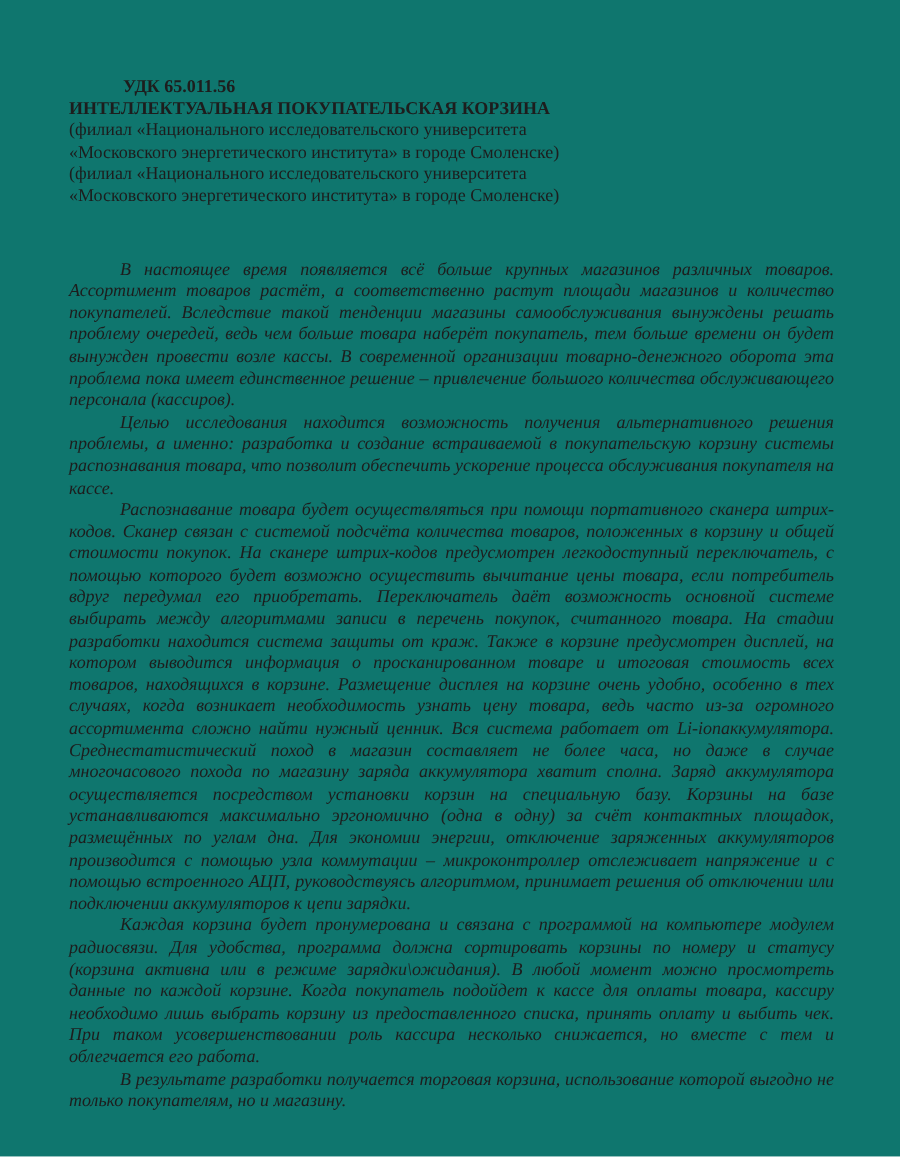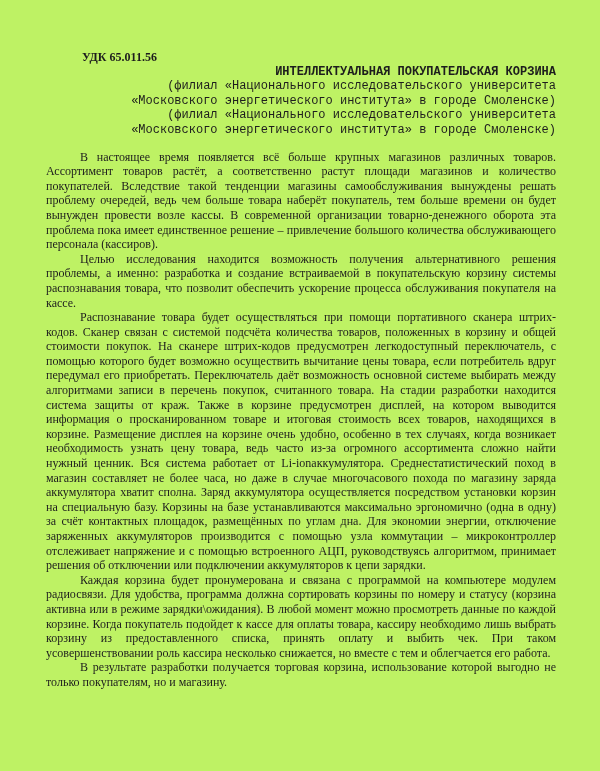--- a/index.html
+++ b/index.html
@@ -4,43 +4,43 @@
 <style>
   html, body {
     margin: 0;
     padding: 0;
     background: #ffffff;
   }
   .page {
     position: relative;
     width: 600px;
     height: 771px;
-    background: #bef264;
+    background: #0f766e;
     box-sizing: border-box;
     padding: 50px 44px 0 46px;
     font-family: "Liberation Serif", "DejaVu Serif", serif;
     font-size: 12px;
     line-height: 14.6px;
     color: #1d1d1d;
     overflow: hidden;
   }
   .udc {
     font-weight: bold;
     margin-left: 36px;
     text-align: left;
   }
   .hline {
-    text-align: right;
-    font-family: Liberation Mono, monospace;
+    text-align: left;
   }
   .bold {
     font-weight: bold;
   }
   .body-text {
-    margin-top: 12px;
+    margin-top: 34px;
+    font-style: italic;
   }
   .body-text p {
     margin: 0;
     padding: 0;
     text-align: justify;
     text-indent: 34px;
   }
 </style>
 </head>
 <body>

